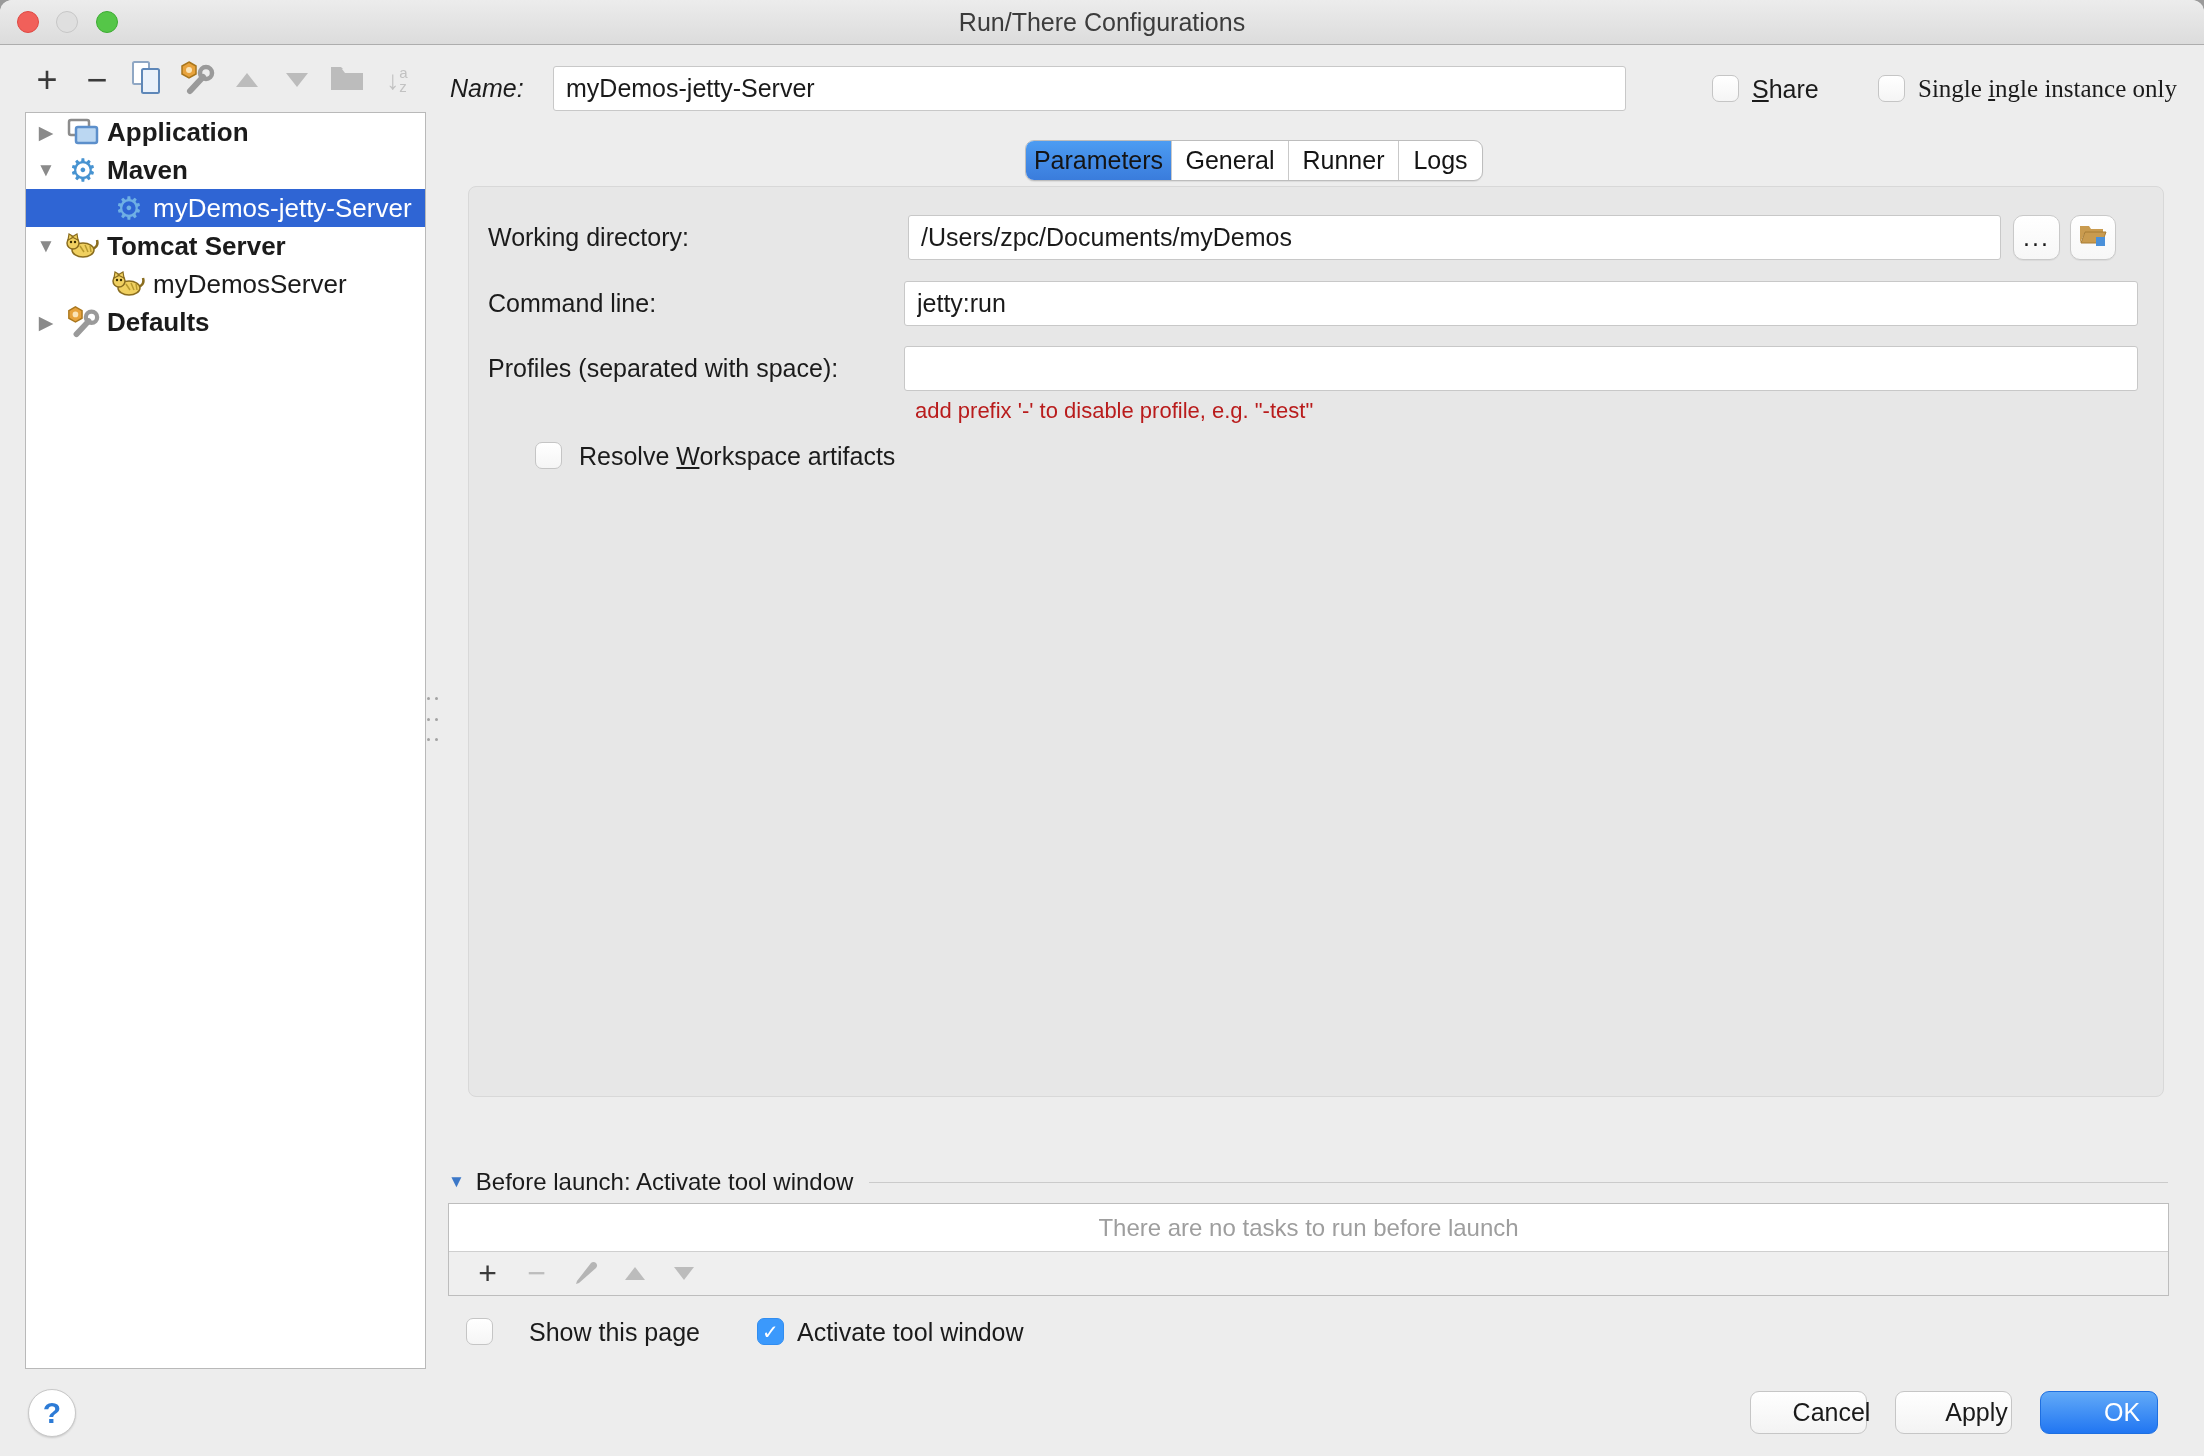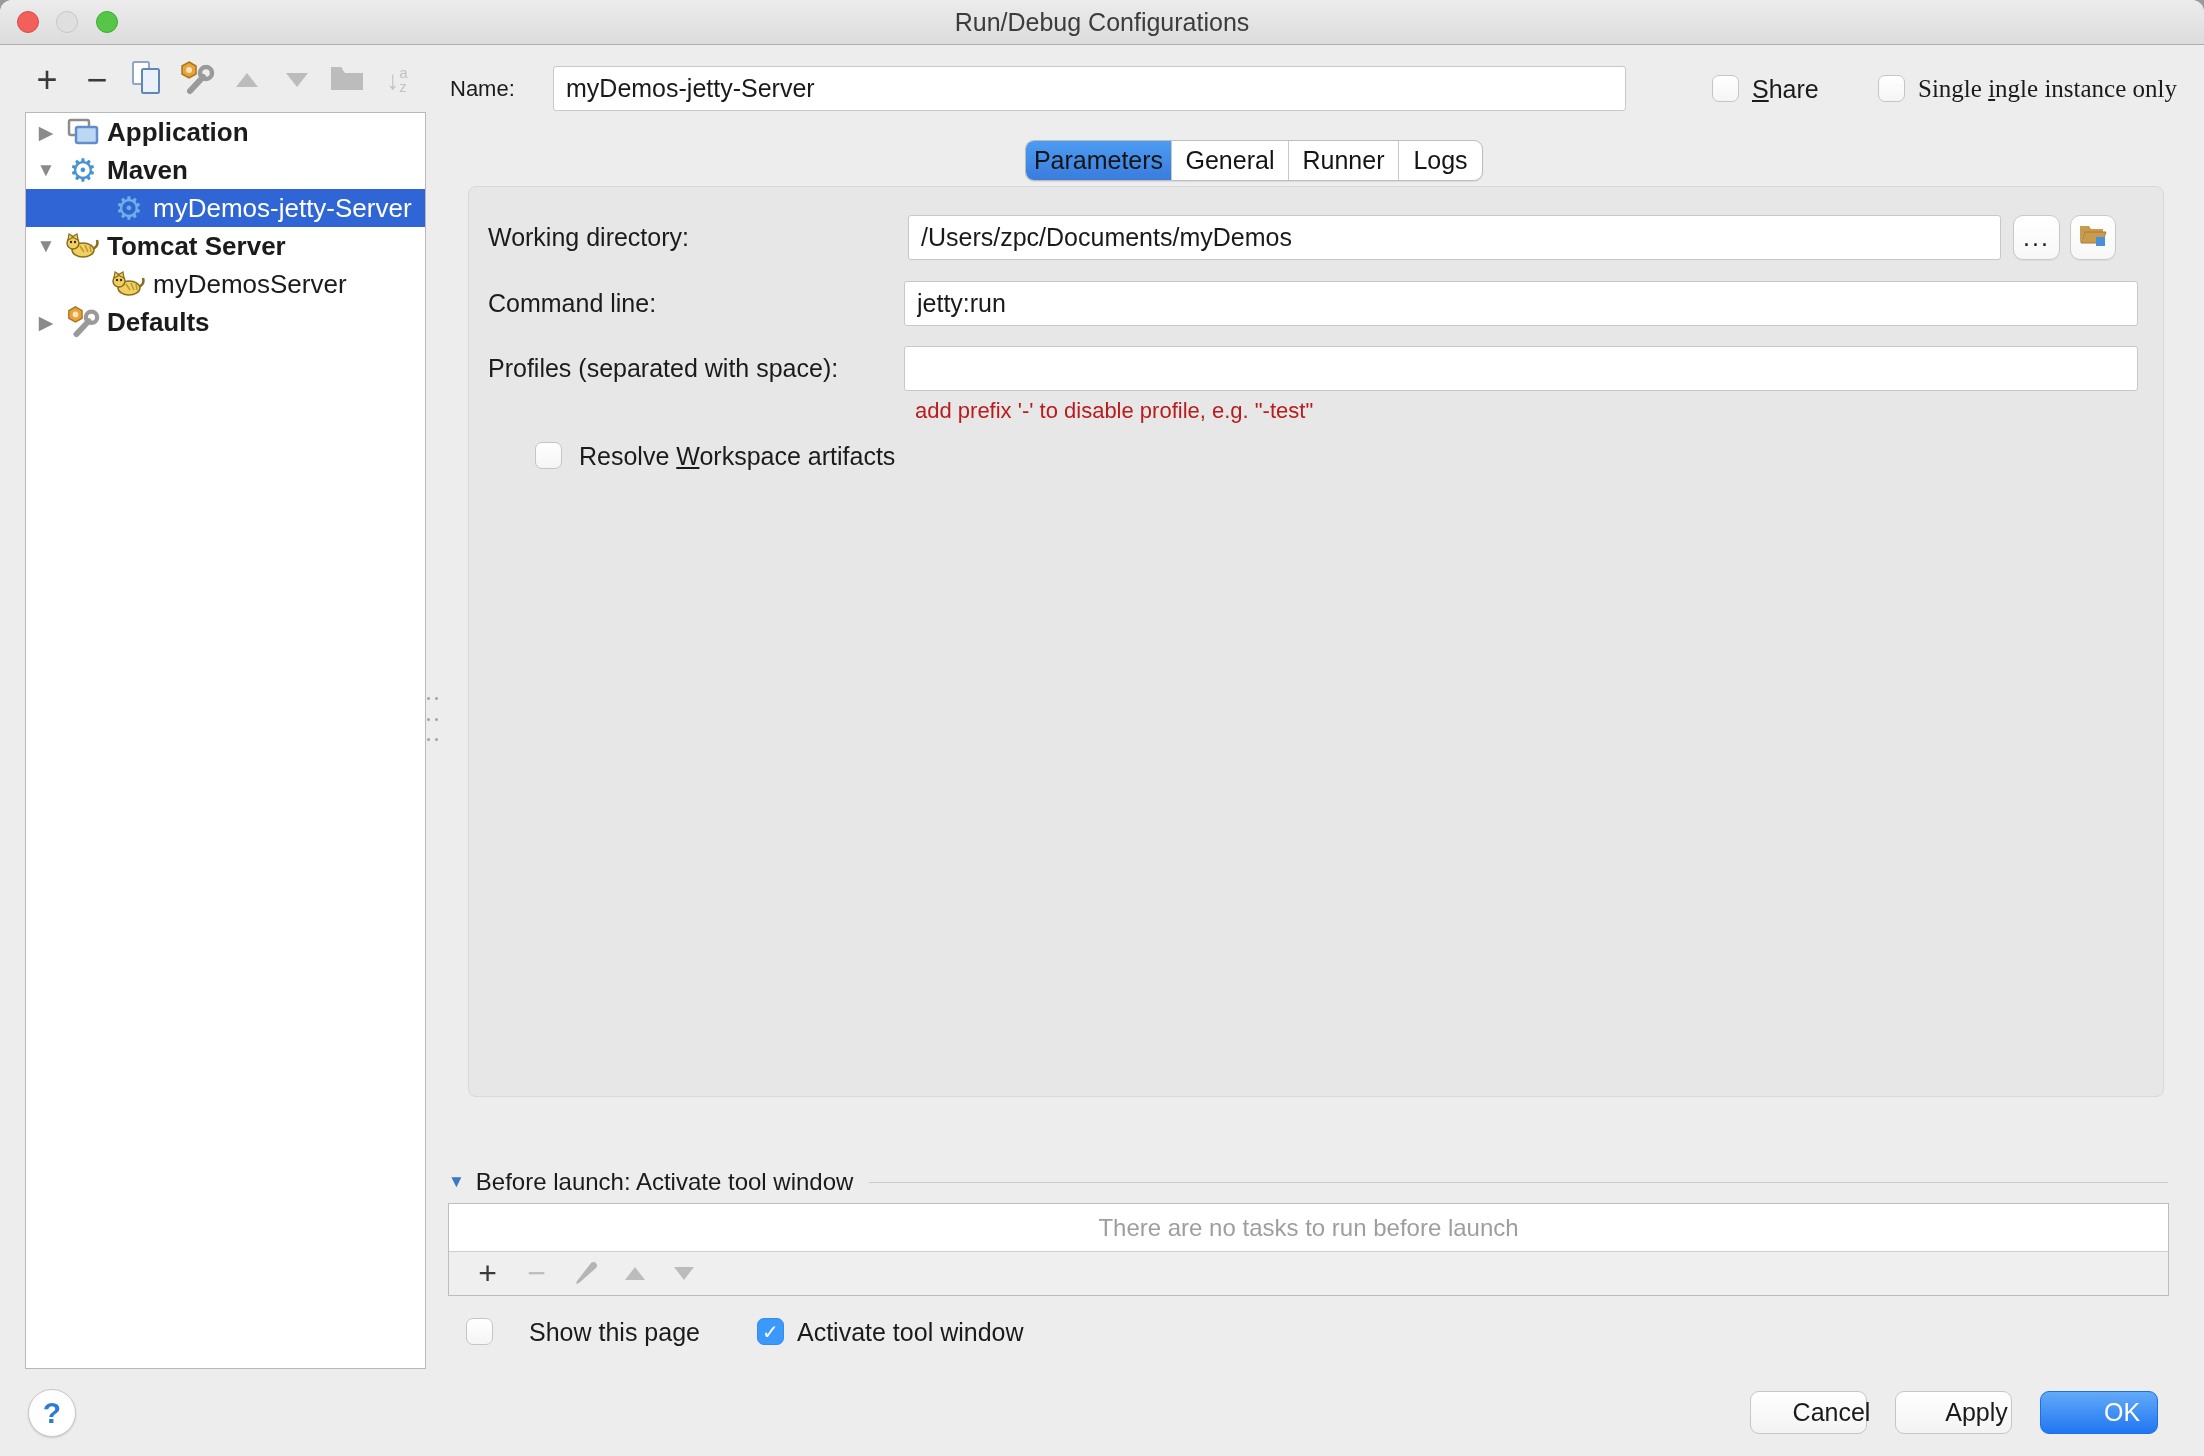--- a/index.html
+++ b/index.html
@@ -36,21 +36,21 @@
   .tree-row { height:38px; display:flex; align-items:center; font-size:26px; color:#1B1B1B; white-space:nowrap; }
   .tree-row.selected { background:#2F65D4; color:#FFFFFF; }
   .tree-row .tw { width:40px; text-align:center; flex:0 0 40px; font-size:19px; color:#8A8A8A; }
   .tree-row.lvl1 { padding-left:86px; }
   .tree-row .ticon { width:34px; height:32px; margin-right:7px; display:flex; align-items:center; justify-content:center; flex:0 0 34px; }
   .tree-row .lbl0 { font-weight:bold; }
   .gear { font-size:31px; line-height:31px; color:#4793D1; }
   .tree-row.selected .gear { color:#6FB0E4; }
 
   
-  .name-label { position:absolute; left:450px; top:66px; height:45px; line-height:45px; font-size:22px; color:#1B1B1B; }
+  .name-label { position:absolute; left:450px; top:66px; height:45px; line-height:45px; font-size:25px; color:#1B1B1B;font-style:italic; }
   input.txt { background:#FFFFFF; border:1px solid #C8C8C8; border-radius:3px; font-size:25px;
               font-family:inherit; color:#1A1A1A; padding:0 12px; outline:none; }
   #name-input { position:absolute; left:553px; top:66px; width:1073px; height:45px; }
   .cbgroup { position:absolute; display:flex; align-items:flex-start; gap:13px; font-size:25px; color:#1B1B1B; }
   .cb { width:27px; height:27px; border:1px solid #C5C5C5; border-radius:7px;
         background:linear-gradient(#FFFFFF,#F5F5F5); flex:0 0 27px; }
   .cb.checked { background:#3B99FC; border-color:#318DF0; color:#FFFFFF; display:flex;
                 align-items:center; justify-content:center; font-size:20px; font-weight:bold; }
   #share-group { left:1712px; top:75px; }
   #single-group { left:1878px; top:75px;font-family:Liberation Serif, serif; }
@@ -120,21 +120,21 @@
 </style>
 </head>
 <body>
 
 <div id="dialog">
 
   <div class="titlebar">
     <div class="light red"></div>
     <div class="light gray"></div>
     <div class="light green"></div>
-    <div class="title">Run/Debug Configurations</div>
+    <div class="title">Run/There Configurations</div>
   </div>
 
   <div class="tree-toolbar">
     <div class="tbtn">
       <span class="glyph-dark">+</span>
     </div>
     <div class="tbtn">
       <span class="glyph-dark">−</span>
     </div>
     <div class="tbtn">

